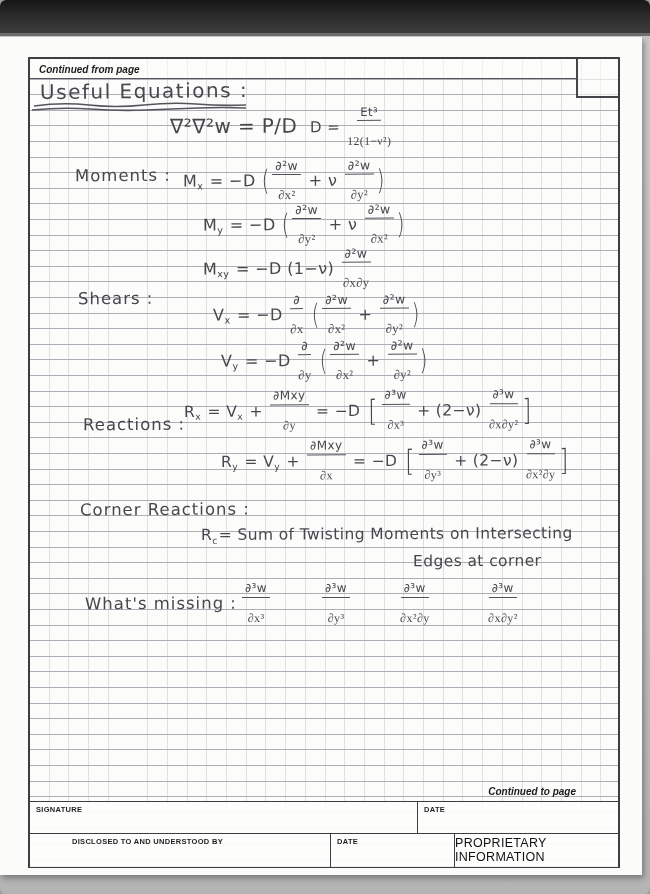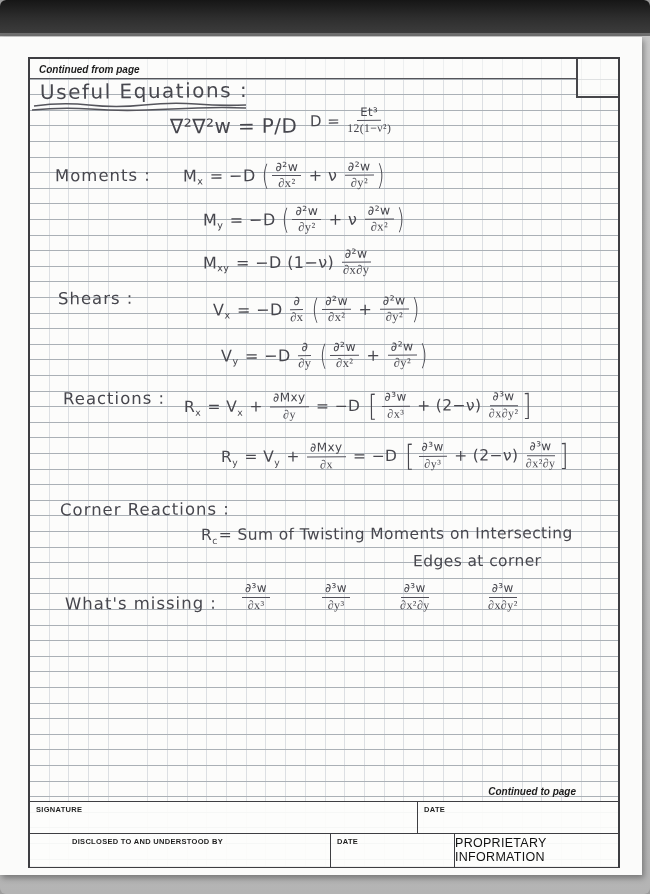--- a/index.html
+++ b/index.html
@@ -43,23 +43,23 @@
   .c-date2{width:124px;border-right:1.5px solid #3e3e42;}
   .c-prop{flex:1;display:flex;align-items:center;justify-content:center;
           font-size:12.5px;font-weight:normal;color:#111;padding:0;}
   
   .hw{font-family:"DejaVu Sans",sans-serif;color:#47474e;}
   .hw-title{position:absolute;left:10px;top:20px;font-size:20px;letter-spacing:1.5px;
             transform:rotate(-.6deg);}
   .title-underline{position:absolute;left:2px;top:42px;}
   .eq-line{position:absolute;display:flex;align-items:center;white-space:pre;
            transform:rotate(-.3deg);letter-spacing:.4px;}
-  .sec-label{letter-spacing:1px;}
+  .sec-label{letter-spacing:1px;margin-left:20px;}
   .frac{display:inline-flex;flex-direction:column;align-items:center;
-        font-size:.78em;line-height:1.12;margin:0 2px;}
+        font-size:.78em;line-height:1.12;margin:0 2px;gap:13px;}
   .frac .num{border-bottom:1.4px solid #50505a;padding:0 3px 1px;}
   .frac .den{padding-top:1px;font-family:Liberation Serif, serif;}
   .sub{font-size:.6em;align-self:center;transform:translateY(5px);margin-right:1px;}
   .paren{font-size:1.75em;font-weight:200;transform:scaleX(.7);margin:0 -1px;}
   .brk{font-size:1.9em;font-weight:200;transform:scaleX(.8);margin:0 1px;}
 </style>
 </head>
 <body>
 
 <div class="stage">
@@ -79,21 +79,21 @@
       <div id="eq-lines">
           <div class="hw eq-line" style="left: 140px; top: 55px; font-size: 20px;"><span class="txt">∇²∇²w = P/D</span></div>
           <div class="hw eq-line" style="left: 280px; top: 47px; font-size: 15px;"><span class="txt">D = </span><span class="frac"><span class="num">Et³</span><span class="den">12(1−ν²)</span></span></div>
           <div class="hw eq-line sec-label" style="left: 25px; top: 107px; font-size: 16.5px;"><span class="txt">Moments :</span></div>
           <div class="hw eq-line" style="left: 153px; top: 100px; font-size: 16px;"><span class="txt">M</span><span class="sub">x</span><span class="txt"> = −D </span><span class="paren">(</span><span class="frac"><span class="num">∂²w</span><span class="den">∂x²</span></span><span class="txt"> + ν </span><span class="frac"><span class="num">∂²w</span><span class="den">∂y²</span></span><span class="paren">)</span></div>
           <div class="hw eq-line" style="left: 173px; top: 144px; font-size: 16px;"><span class="txt">M</span><span class="sub">y</span><span class="txt"> = −D </span><span class="paren">(</span><span class="frac"><span class="num">∂²w</span><span class="den">∂y²</span></span><span class="txt"> + ν </span><span class="frac"><span class="num">∂²w</span><span class="den">∂x²</span></span><span class="paren">)</span></div>
           <div class="hw eq-line" style="left: 173px; top: 188px; font-size: 16px;"><span class="txt">M</span><span class="sub">xy</span><span class="txt"> = −D (1−ν) </span><span class="frac"><span class="num">∂²w</span><span class="den">∂x∂y</span></span></div>
           <div class="hw eq-line sec-label" style="left: 28px; top: 230px; font-size: 16.5px;"><span class="txt">Shears :</span></div>
           <div class="hw eq-line" style="left: 183px; top: 234px; font-size: 16px;"><span class="txt">V</span><span class="sub">x</span><span class="txt"> = −D </span><span class="frac"><span class="num">∂</span><span class="den">∂x</span></span><span class="txt"> </span><span class="paren">(</span><span class="frac"><span class="num">∂²w</span><span class="den">∂x²</span></span><span class="txt"> + </span><span class="frac"><span class="num">∂²w</span><span class="den">∂y²</span></span><span class="paren">)</span></div>
           <div class="hw eq-line" style="left: 191px; top: 280px; font-size: 16px;"><span class="txt">V</span><span class="sub">y</span><span class="txt"> = −D </span><span class="frac"><span class="num">∂</span><span class="den">∂y</span></span><span class="txt"> </span><span class="paren">(</span><span class="frac"><span class="num">∂²w</span><span class="den">∂x²</span></span><span class="txt"> + </span><span class="frac"><span class="num">∂²w</span><span class="den">∂y²</span></span><span class="paren">)</span></div>
-          <div class="hw eq-line sec-label" style="left: 33px; top: 330px; font-size: 16.5px;"><span class="txt">Reactions :</span></div>
+          <div class="hw eq-line sec-label" style="left: 33px; top: 356px; font-size: 16.5px;"><span class="txt">Reactions :</span></div>
           <div class="hw eq-line" style="left: 154px; top: 330px; font-size: 15.5px;"><span class="txt">R</span><span class="sub">x</span><span class="txt"> = V</span><span class="sub">x</span><span class="txt"> + </span><span class="frac"><span class="num">∂Mxy</span><span class="den">∂y</span></span><span class="txt"> = −D </span><span class="brk">[</span><span class="frac"><span class="num">∂³w</span><span class="den">∂x³</span></span><span class="txt"> + (2−ν) </span><span class="frac"><span class="num">∂³w</span><span class="den">∂x∂y²</span></span><span class="brk">]</span></div>
           <div class="hw eq-line" style="left: 191px; top: 380px; font-size: 15.5px;"><span class="txt">R</span><span class="sub">y</span><span class="txt"> = V</span><span class="sub">y</span><span class="txt"> + </span><span class="frac"><span class="num">∂Mxy</span><span class="den">∂x</span></span><span class="txt"> = −D </span><span class="brk">[</span><span class="frac"><span class="num">∂³w</span><span class="den">∂y³</span></span><span class="txt"> + (2−ν) </span><span class="frac"><span class="num">∂³w</span><span class="den">∂x²∂y</span></span><span class="brk">]</span></div>
           <div class="hw eq-line sec-label" style="left: 30px; top: 441px; font-size: 16.5px;"><span class="txt">Corner Reactions :</span></div>
           <div class="hw eq-line" style="left: 171px; top: 466px; font-size: 15.5px;"><span class="txt">R</span><span class="sub">c</span><span class="txt">= Sum of Twisting Moments on Intersecting</span></div>
           <div class="hw eq-line" style="left: 383px; top: 493px; font-size: 15.5px;"><span class="txt">Edges at corner</span></div>
           <div class="hw eq-line sec-label" style="left: 35px; top: 535px; font-size: 16.5px;"><span class="txt">What's missing :</span></div>
           <div class="hw eq-line" style="left: 210px; top: 523px; font-size: 15.5px;"><span class="frac"><span class="num">∂³w</span><span class="den">∂x³</span></span></div>
           <div class="hw eq-line" style="left: 290px; top: 523px; font-size: 15.5px;"><span class="frac"><span class="num">∂³w</span><span class="den">∂y³</span></span></div>
           <div class="hw eq-line" style="left: 368px; top: 523px; font-size: 15.5px;"><span class="frac"><span class="num">∂³w</span><span class="den">∂x²∂y</span></span></div>
           <div class="hw eq-line" style="left: 456px; top: 523px; font-size: 15.5px;"><span class="frac"><span class="num">∂³w</span><span class="den">∂x∂y²</span></span></div>

